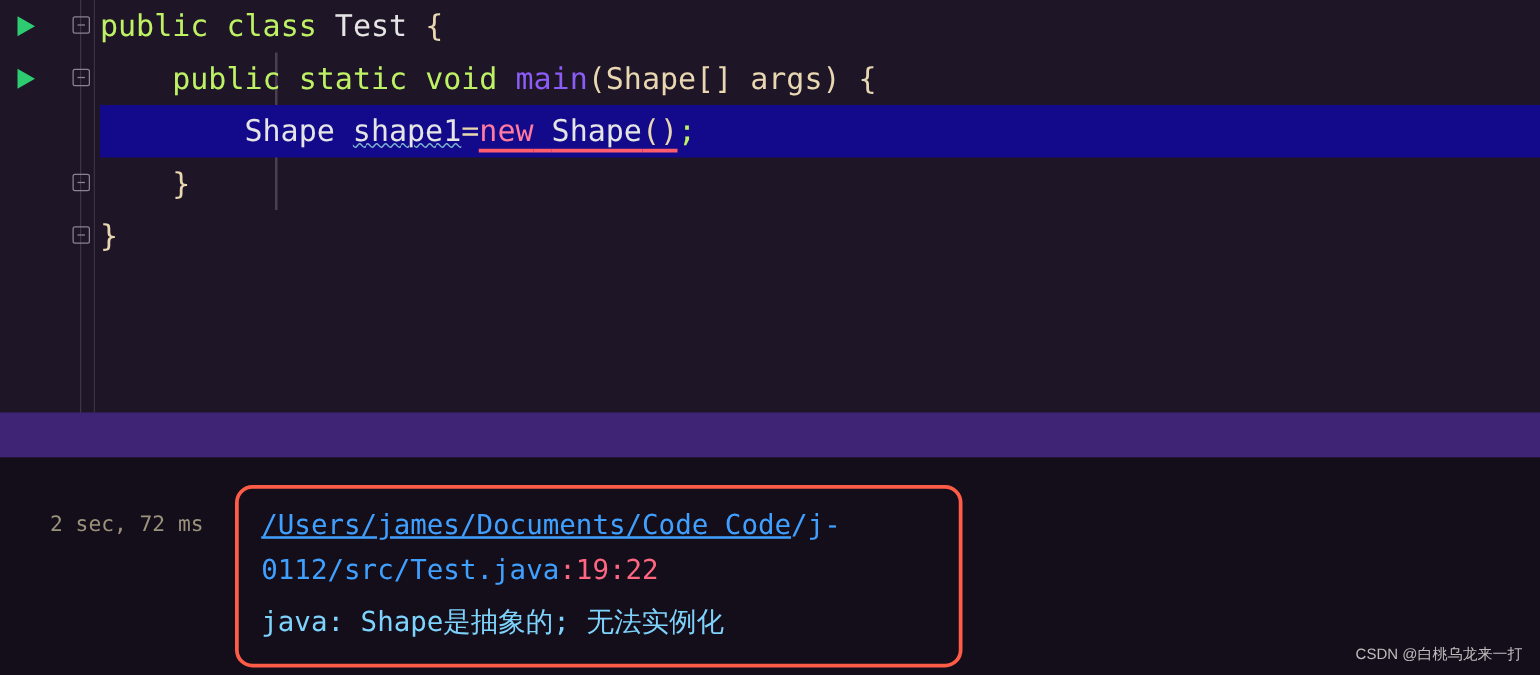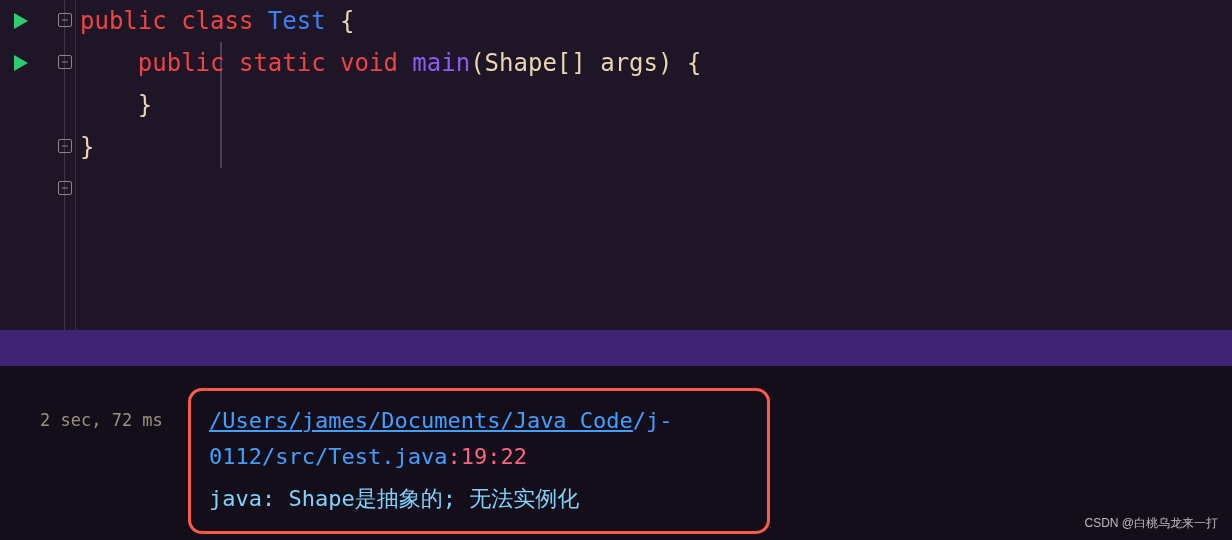--- a/index.html
+++ b/index.html
@@ -42,22 +42,22 @@
   }
   .line {
     height: 42px;
     white-space: pre;
     position: relative;
     padding-left: 0;
   }
   .highlight-line {
     background: #120a8a;
   }
-  .tok-kw { color: #ef4444; }
-  .tok-id { color: #3b82f6; }
+  .tok-kw { color: #bef264; }
+  .tok-id { color: #e5e5e5; }
   .tok-fn { color: #8b5cf6; }
   .tok-new { color: #ff7aa0; }
   .tok-def { color: #e8d7b0; }
 
   .wavy {
     text-decoration-line: underline;
     text-decoration-style: wavy;
     text-decoration-color: #7fb5d1;
     text-decoration-thickness: 1px;
   }
@@ -178,32 +178,33 @@
   </div>
   <div class="divider"></div>
 
   <div class="code-area">
     <div class="indent-line"></div>
 
     <div class="line"><span class="tok-kw">public</span><span> </span><span class="tok-kw">class</span><span> </span><span class="tok-id">Test</span><span class="tok-def"> {</span></div>
 
     <div class="line"><span>    </span><span class="tok-kw">public</span><span> </span><span class="tok-kw">static</span><span> </span><span class="tok-kw">void</span><span> </span><span class="tok-fn">main</span><span class="tok-def">(Shape[] args) {</span></div>
 
+    <div class="line highlight-line"><span>        </span><span class="tok-id">Shape</span><span> </span><span class="tok-id wavy">shape1</span><span class="tok-def">=</span><span class="tok-new underline-red">new</span><span class="underline-red"> </span><span class="tok-id underline-red">Shape</span><span class="tok-def underline-red">()</span><span class="tok-kw">;</span></div>
 
     <div class="line"><span>    </span><span class="tok-def">}</span></div>
 
     <div class="line"><span class="tok-def">}</span></div>
   </div>
 </div>
 
 <div class="purple-bar"></div>
 
 <div class="console">
   <div class="timing">2 sec, 72 ms</div>
   <div class="error-box">
     <div>
-      <span class="err-path">/Users/james/Documents/Java Code</span><span class="err-path-tail">/j-0112/src/Test.java</span><span class="err-loc">:19:22</span>
+      <span class="err-path">/Users/james/Documents/Code Code</span><span class="err-path-tail">/j-0112/src/Test.java</span><span class="err-loc">:19:22</span>
     </div>
     <div class="err-msg">java: Shape是抽象的; 无法实例化</div>
   </div>
 </div>
 
 <div class="watermark">CSDN @白桃乌龙来一打</div>
 
 </body></html>

